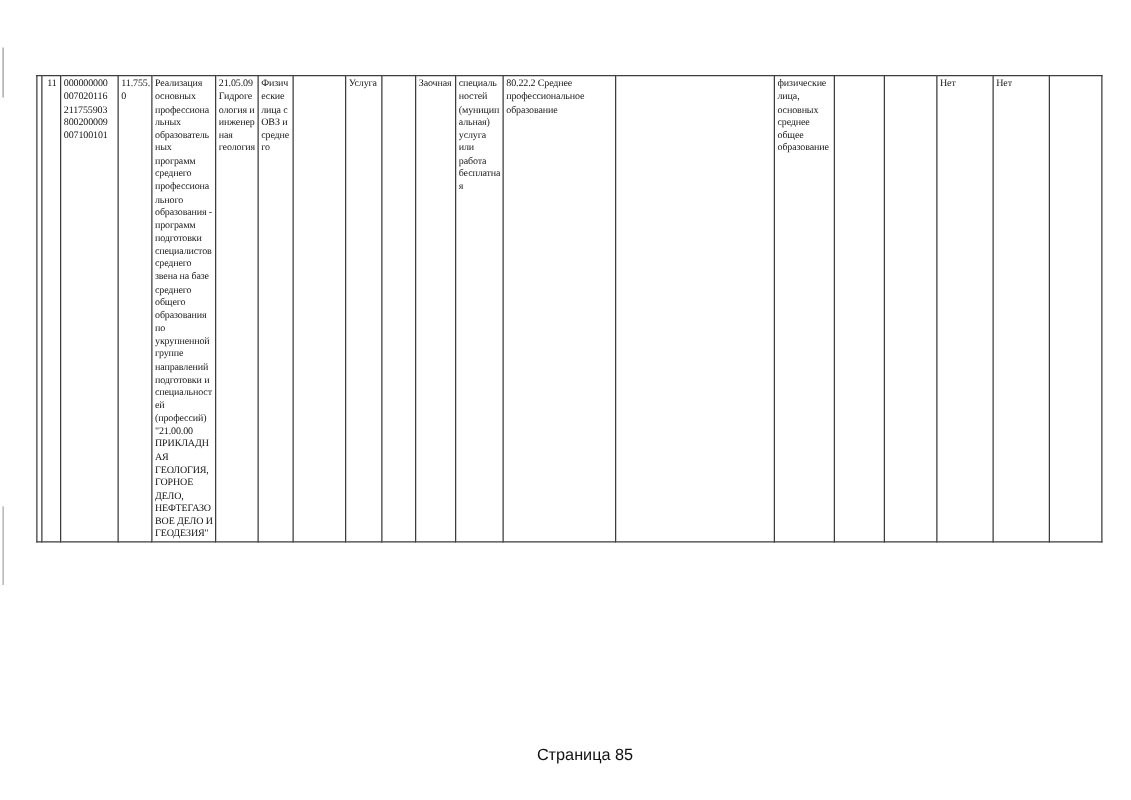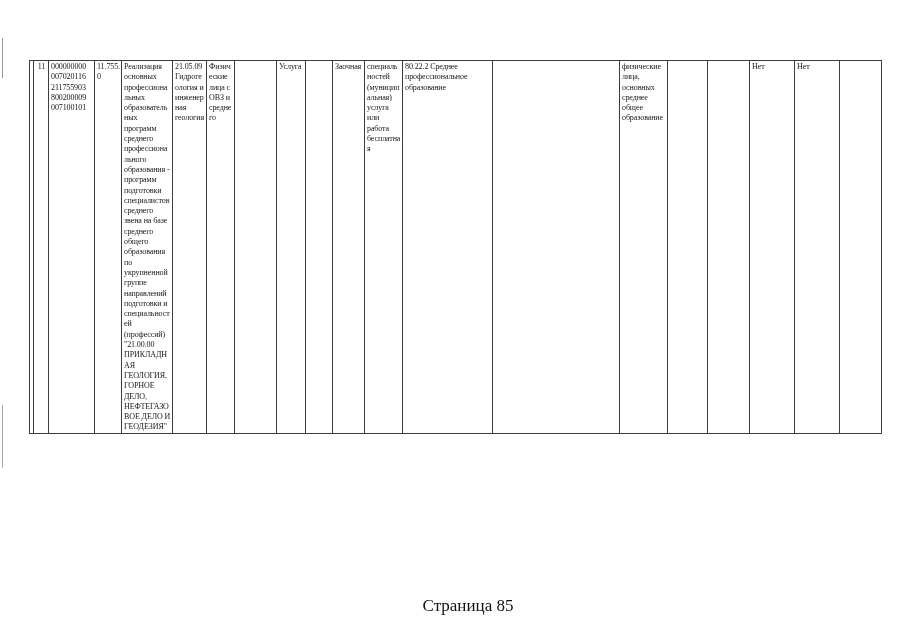--- a/index.html
+++ b/index.html
@@ -44,22 +44,22 @@
     word-wrap: break-word;
   }
   td.num { text-align: center; padding-right: 2px; margin-top: 33px; }
   td.code { white-space: normal; }
 
   .footer {
     position: absolute;
     top: 596px;
     left: 468px;
     transform: translateX(-50%);
-    font-family: Liberation Serif, serif;
-    font-size: 17px;
+    font-family: Liberation Sans, sans-serif;
+    font-size: 13px;
     color: #111;
     white-space: nowrap;
   }
 </style>
 </head>
 <body>
 
 <div class="scan-artifact" id="artifact-top"></div>
 <div class="scan-artifact" id="artifact-mid"></div>
 

